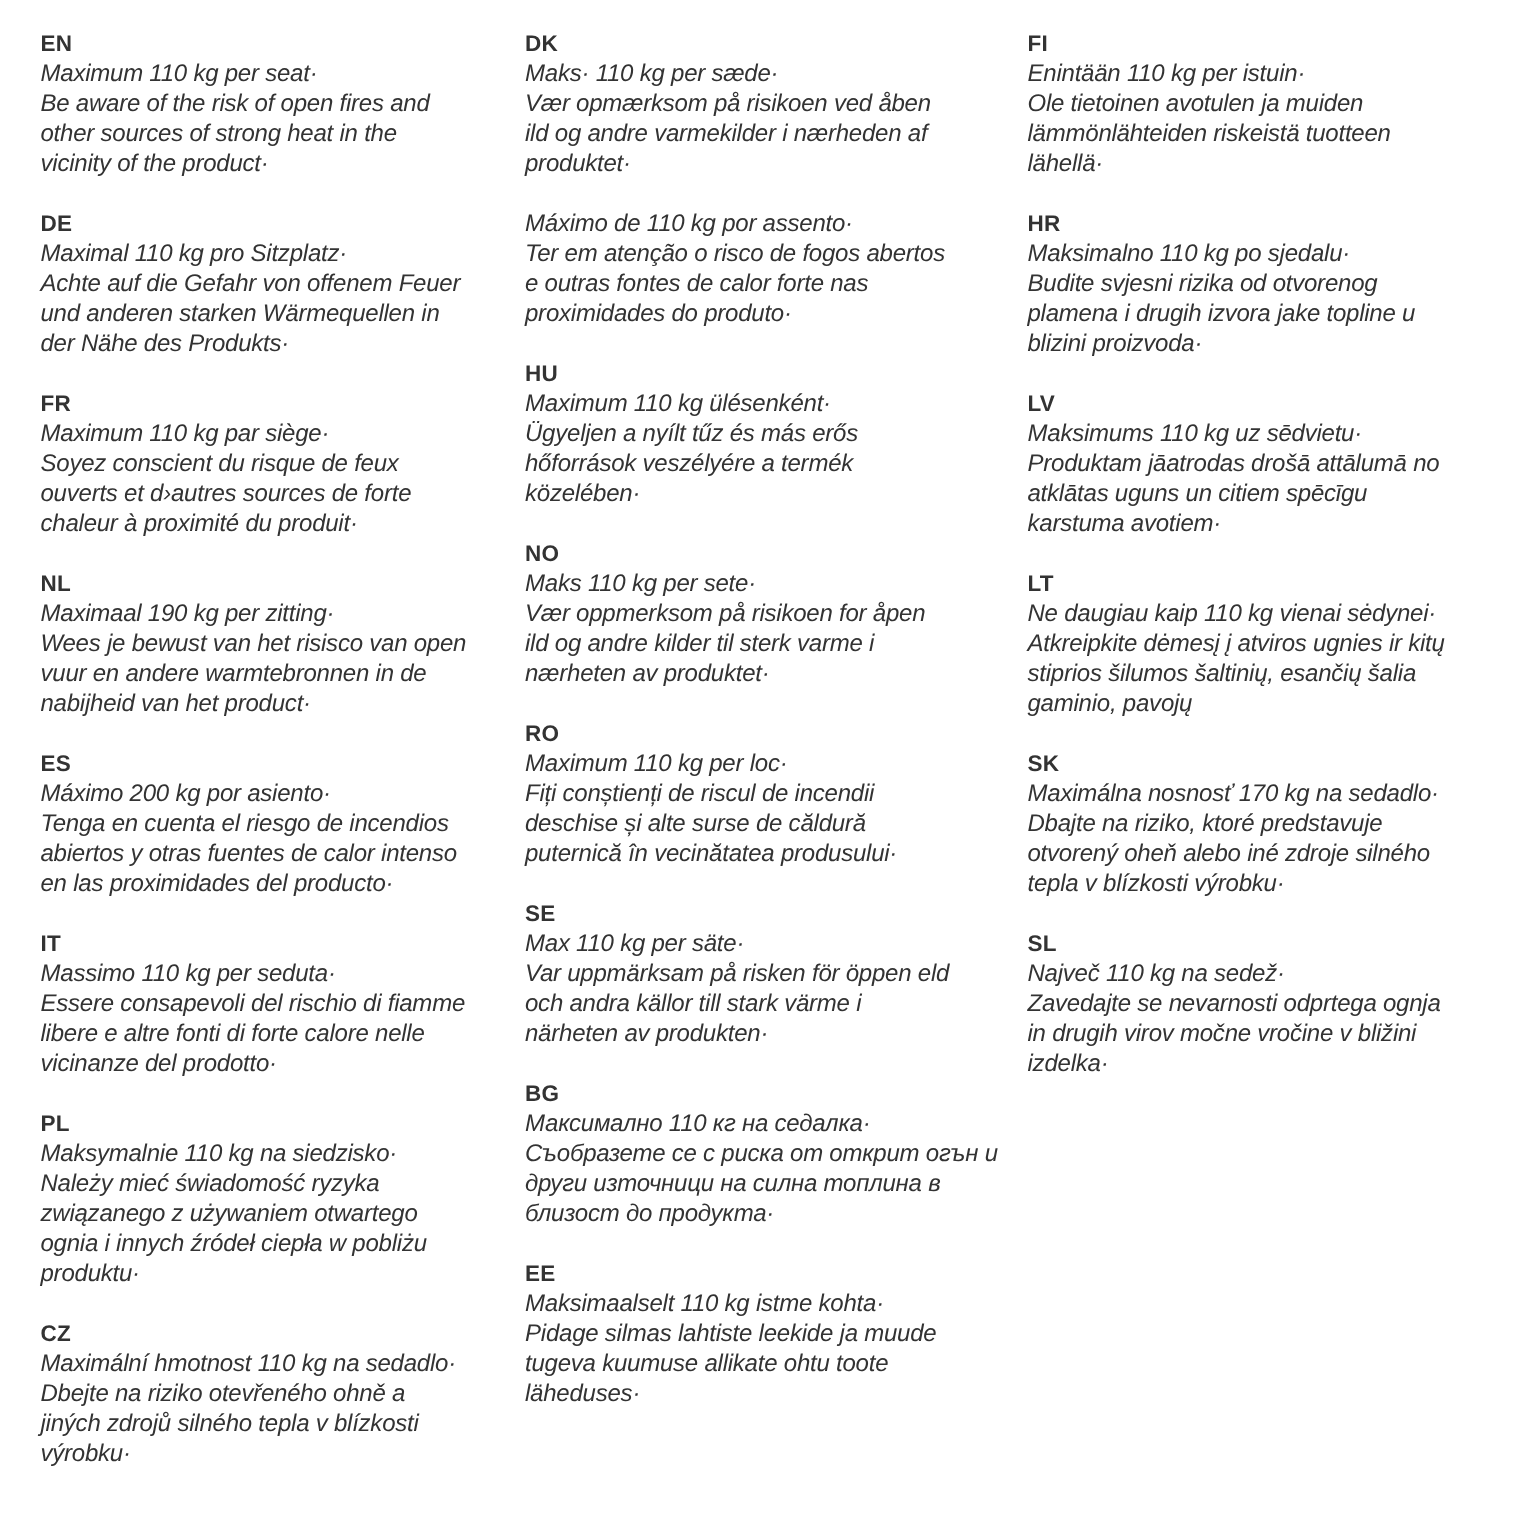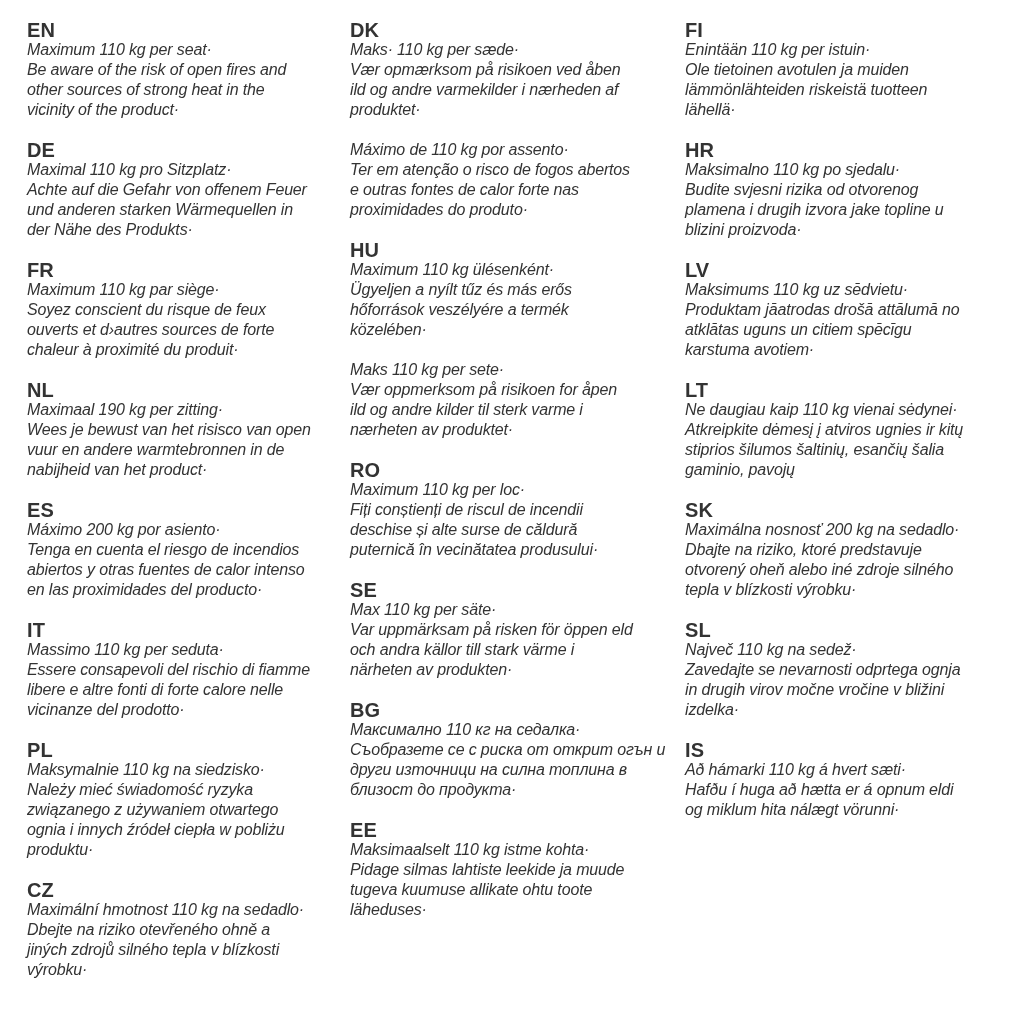--- a/index.html
+++ b/index.html
@@ -20,21 +20,21 @@
     padding: 20px 0 0 27px;
     box-sizing: border-box;
   }
   .col {
     min-width: 0;
   }
   .block {
     margin: 0 0 20px 0;
   }
   .code {
-    font-size: 20px;
+    font-size: 15px;
     line-height: 20px;
     font-weight: 700;
     margin: 0;
     letter-spacing: 0.1px;
   }
   .body {
     font-size: 16px;
     line-height: 20px;
     margin: 0;
     white-space: pre-line;
@@ -122,20 +122,21 @@
 proximidades do produto·</p>
     </section>
     <section class="block">
       <h2 class="code">HU</h2>
       <p class="body">Maximum 110 kg ülésenként·
 Ügyeljen a nyílt tűz és más erős
 hőforrások veszélyére a termék
 közelében·</p>
     </section>
     <section class="block">
+      <h2 class="code">NO</h2>
       <p class="body">Maks 110 kg per sete·
 Vær oppmerksom på risikoen for åpen
 ild og andre kilder til sterk varme i
 nærheten av produktet·</p>
     </section>
     <section class="block">
       <h2 class="code">RO</h2>
       <p class="body">Maximum 110 kg per loc·
 Fiți conștienți de riscul de incendii
 deschise și alte surse de căldură
@@ -188,33 +189,27 @@
     </section>
     <section class="block">
       <h2 class="code">LT</h2>
       <p class="body">Ne daugiau kaip 110 kg vienai sėdynei·
 Atkreipkite dėmesį į atviros ugnies ir kitų
 stiprios šilumos šaltinių, esančių šalia
 gaminio, pavojų</p>
     </section>
     <section class="block">
       <h2 class="code">SK</h2>
-      <p class="body">Maximálna nosnosť 200 kg na sedadlo·
+      <p class="body">Maximálna nosnosť 170 kg na sedadlo·
 Dbajte na riziko, ktoré predstavuje
 otvorený oheň alebo iné zdroje silného
 tepla v blízkosti výrobku·</p>
     </section>
     <section class="block">
       <h2 class="code">SL</h2>
       <p class="body">Največ 110 kg na sedež·
 Zavedajte se nevarnosti odprtega ognja
 in drugih virov močne vročine v bližini
 izdelka·</p>
     </section>
-    <section class="block">
-      <h2 class="code">IS</h2>
-      <p class="body">Að hámarki 110 kg á hvert sæti·
-Hafðu í huga að hætta er á opnum eldi
-og miklum hita nálægt vörunni·</p>
-    </section>
   </div>
 
 </main>
 
 </body></html>

